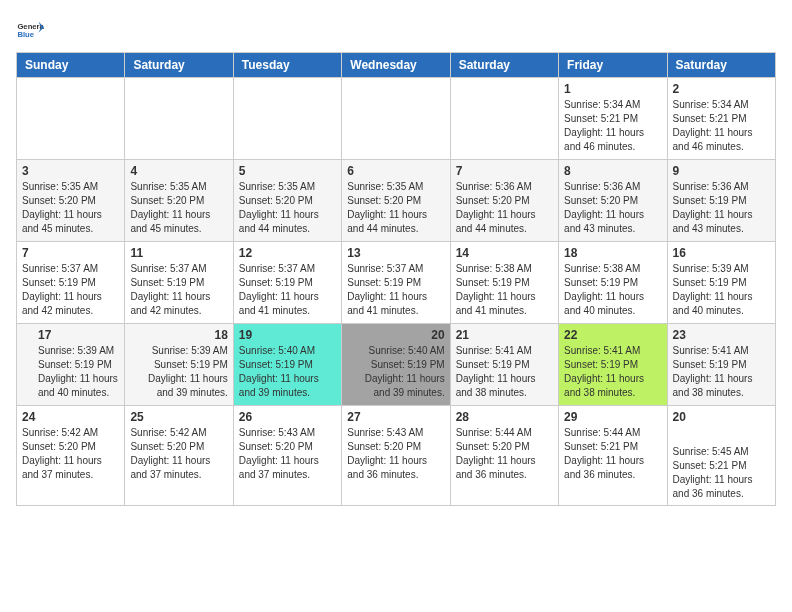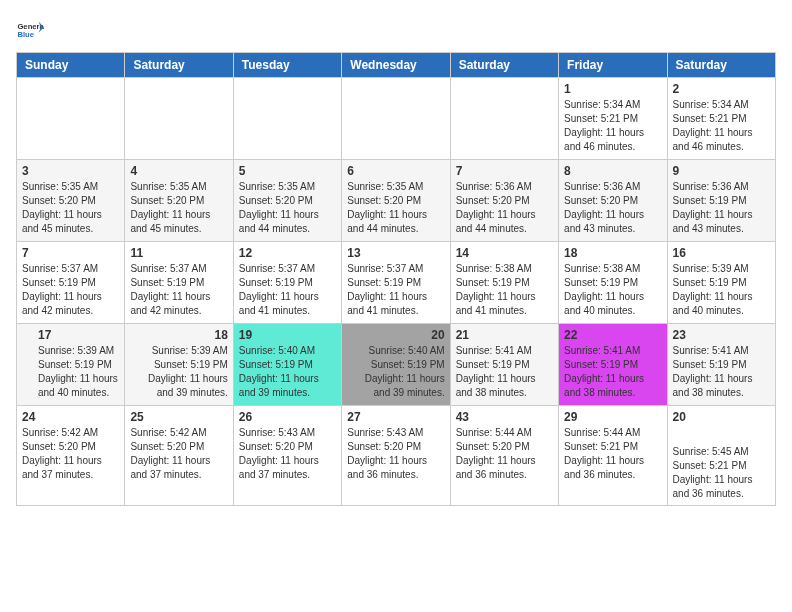--- a/index.html
+++ b/index.html
@@ -260,21 +260,21 @@
 Daylight: 11 hours
 and 39 minutes.</div>
         </td>
         <td style="background: rgb(245, 245, 245);">
           <span class="day-num">21</span>
           <div class="day-info" style="white-space: pre-line;">Sunrise: 5:41 AM
 Sunset: 5:19 PM
 Daylight: 11 hours
 and 38 minutes.</div>
         </td>
-        <td style="background: #d946ef; margin-left: 44px;">
+        <td style="background: #bef264; margin-left: 44px;">
           <span class="day-num">22</span>
           <div class="day-info" style="white-space: pre-line;">Sunrise: 5:41 AM
 Sunset: 5:19 PM
 Daylight: 11 hours
 and 38 minutes.</div>
         </td>
         <td style="background: rgb(245, 245, 245);">
           <span class="day-num">23</span>
           <div class="day-info" style="white-space: pre-line;">Sunrise: 5:41 AM
 Sunset: 5:19 PM
@@ -305,21 +305,21 @@
 and 37 minutes.</div>
         </td>
         <td>
           <span class="day-num">27</span>
           <div class="day-info" style="white-space: pre-line;">Sunrise: 5:43 AM
 Sunset: 5:20 PM
 Daylight: 11 hours
 and 36 minutes.</div>
         </td>
         <td>
-          <span class="day-num">43</span>
+          <span class="day-num">28</span>
           <div class="day-info" style="white-space: pre-line;">Sunrise: 5:44 AM
 Sunset: 5:20 PM
 Daylight: 11 hours
 and 36 minutes.</div>
         </td>
         <td>
           <span class="day-num">29</span>
           <div class="day-info" style="white-space: pre-line;">Sunrise: 5:44 AM
 Sunset: 5:21 PM
 Daylight: 11 hours

